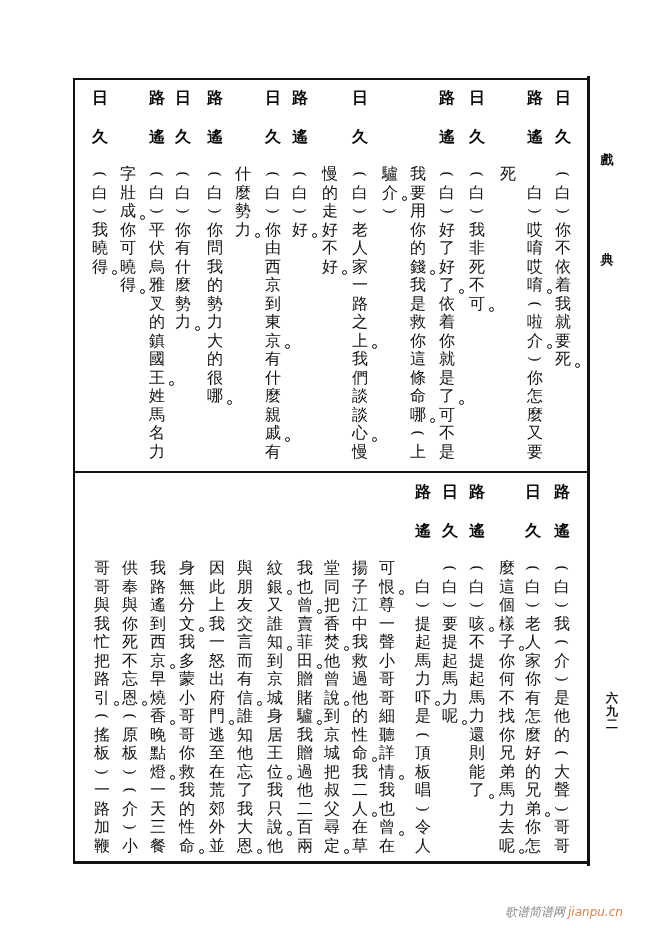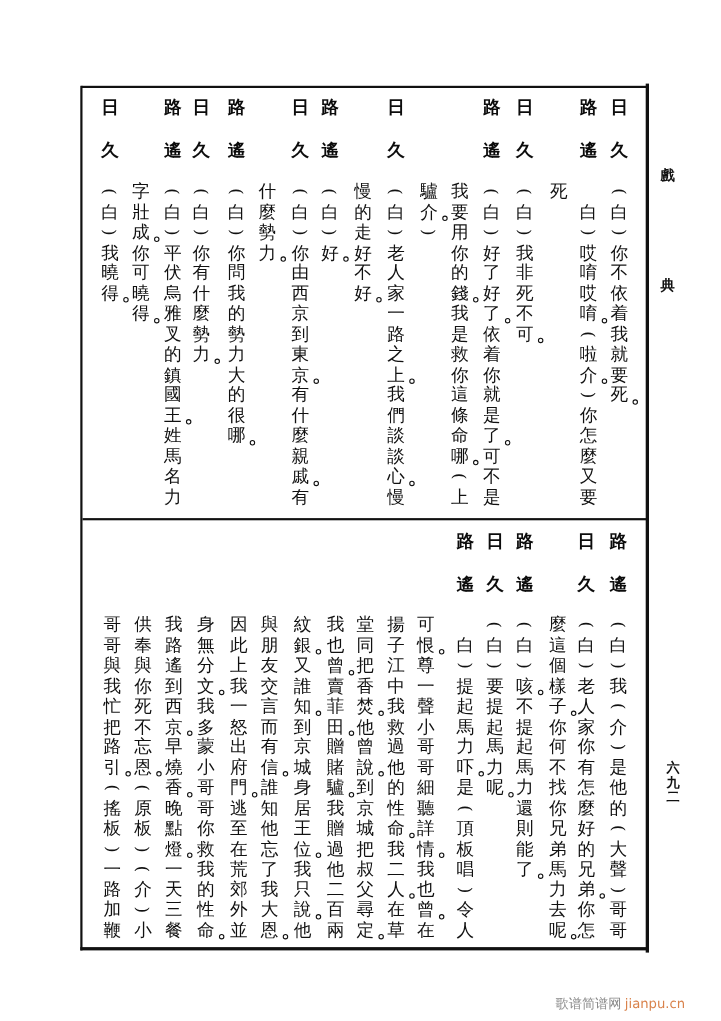--- a/index.html
+++ b/index.html
@@ -21,21 +21,21 @@
     text-align:center; font-size:16px; color:#111;
   }
   .paren { display:inline-block; transform:rotate(90deg); font-size:15px; line-height:18px; }
   .dot {
     position:absolute; right:-7px; bottom:1px; width:3px; height:3px;
     border:1.3px solid #111; border-radius:50%; background:#fff;
   }
   .running { position:absolute; font-size:13px; font-weight:bold; width:16px; text-align:center; color:#111; }
   .pageno { position:absolute; left:604px; top:692px; width:16px; font-size:12px; font-weight:bold; line-height:13px; text-align:center; }
   .pageno span { display:block; }
-  .watermark { position:absolute; left:505px; top:904px; font-size:12px; white-space:nowrap; }
+  .watermark { position:absolute; left:505px; top:904px; font-size:12px; white-space:nowrap;font-style:italic; }
   .wm-cn { color:#8a8a8a; }
   .wm-en { color:#d9824b; font-family:"DejaVu Sans", sans-serif; margin-left:3px; }
 </style>
 </head>
 <body>
 
 <div class="rule" style="left:74px;top:78px;width:516px;height:2px;"></div>
 <div class="rule" style="left:587px;top:76px;width:3px;height:790px;"></div>
 <div class="rule" style="left:73px;top:78px;width:2px;height:786px;"></div>
 <div class="rule" style="left:73px;top:861px;width:517px;height:2.5px;"></div>

